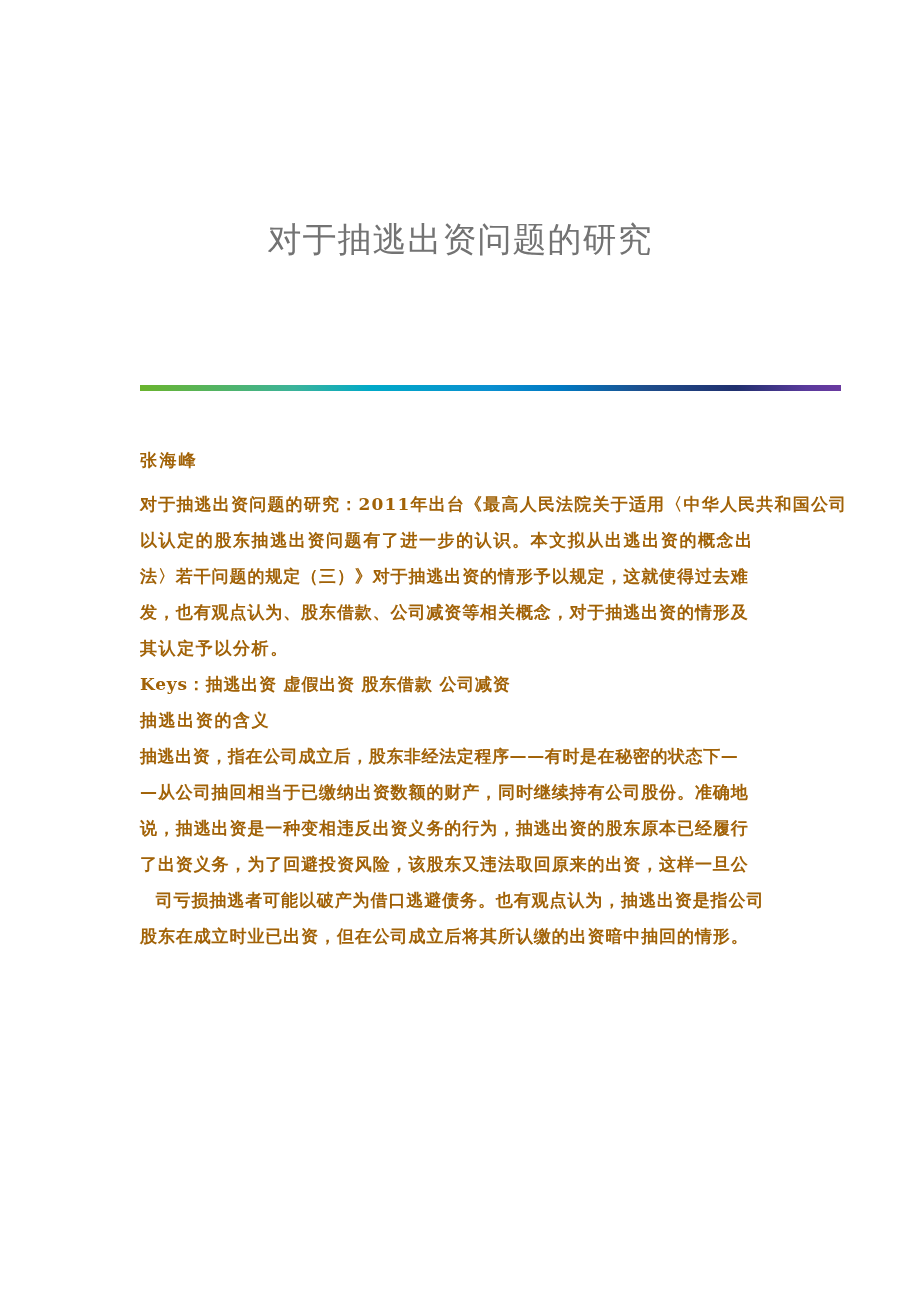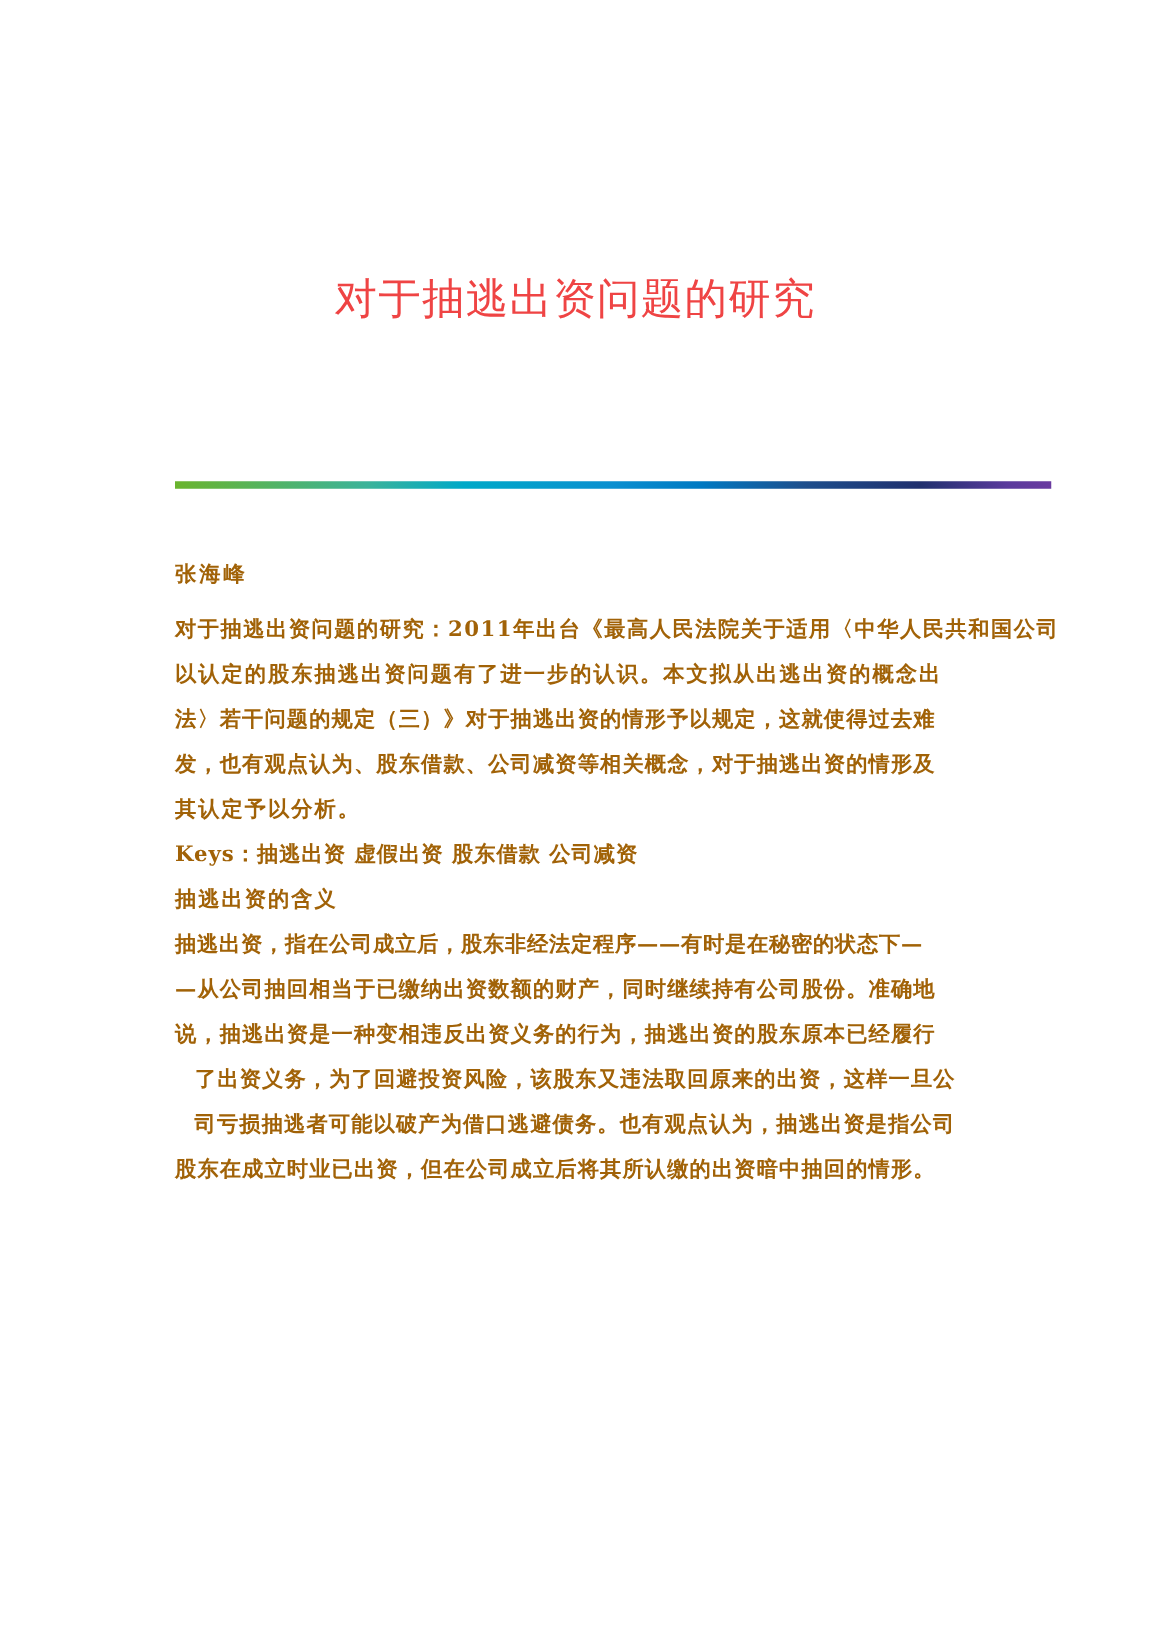--- a/index.html
+++ b/index.html
@@ -17,21 +17,21 @@
     }
     .title {
       position: absolute;
       left: 0;
       top: 214px;
       width: 920px;
       text-align: center;
       font-size: 34px;
       line-height: 50px;
       letter-spacing: 1px;
-      color: #ef4444;
+      color: #737373;
       font-family: "DejaVu Sans", "Liberation Sans", sans-serif;
       font-weight: normal;
     }
     .rule {
       position: absolute;
       left: 140px;
       top: 385px;
       width: 701px;
       height: 6px;
       background: linear-gradient(to right, #6ab42d 0%, #3bb39a 22%, #00a9c8 33%, #0a8fd0 50%, #0079c2 60%, #1e4e8c 72%, #20306e 85%, #5a3a9c 95%, #6a3aa0 100%);
@@ -70,17 +70,17 @@
     <div class="line" style="letter-spacing:0.9px;">法〉若干问题的规定（三）》对于抽逃出资的情形予以规定，这就使得过去难</div>
     <div class="line" style="letter-spacing:0.9px;">发，也有观点认为、股东借款、公司减资等相关概念，对于抽逃出资的情形及</div>
     <div class="line" style="letter-spacing:1.6px;">其认定予以分析。</div>
   </div>
   <div class="line" style="margin-top:0px;letter-spacing:0.8px;">Keys：抽逃出资 虚假出资 股东借款 公司减资</div>
   <div class="line" style="margin-top:0px;letter-spacing:1.6px;">抽逃出资的含义</div>
   <div class="para" style="margin-top:0px;">
     <div class="line" style="letter-spacing:0.6px;">抽逃出资，指在公司成立后，股东非经法定程序——有时是在秘密的状态下—</div>
     <div class="line" style="letter-spacing:0.9px;">—从公司抽回相当于已缴纳出资数额的财产，同时继续持有公司股份。准确地</div>
     <div class="line" style="letter-spacing:0.9px;">说，抽逃出资是一种变相违反出资义务的行为，抽逃出资的股东原本已经履行</div>
-    <div class="line" style="letter-spacing:0.9px;margin-left:16px;">了出资义务，为了回避投资风险，该股东又违法取回原来的出资，这样一旦公</div>
+    <div class="line" style="letter-spacing:0.9px;">了出资义务，为了回避投资风险，该股东又违法取回原来的出资，这样一旦公</div>
     <div class="line" style="letter-spacing:0.9px;text-align:center;">司亏损抽逃者可能以破产为借口逃避债务。也有观点认为，抽逃出资是指公司</div>
     <div class="line" style="letter-spacing:0.9px;">股东在成立时业已出资，但在公司成立后将其所认缴的出资暗中抽回的情形。</div>
   </div>
 </div>
 
 </body></html>

